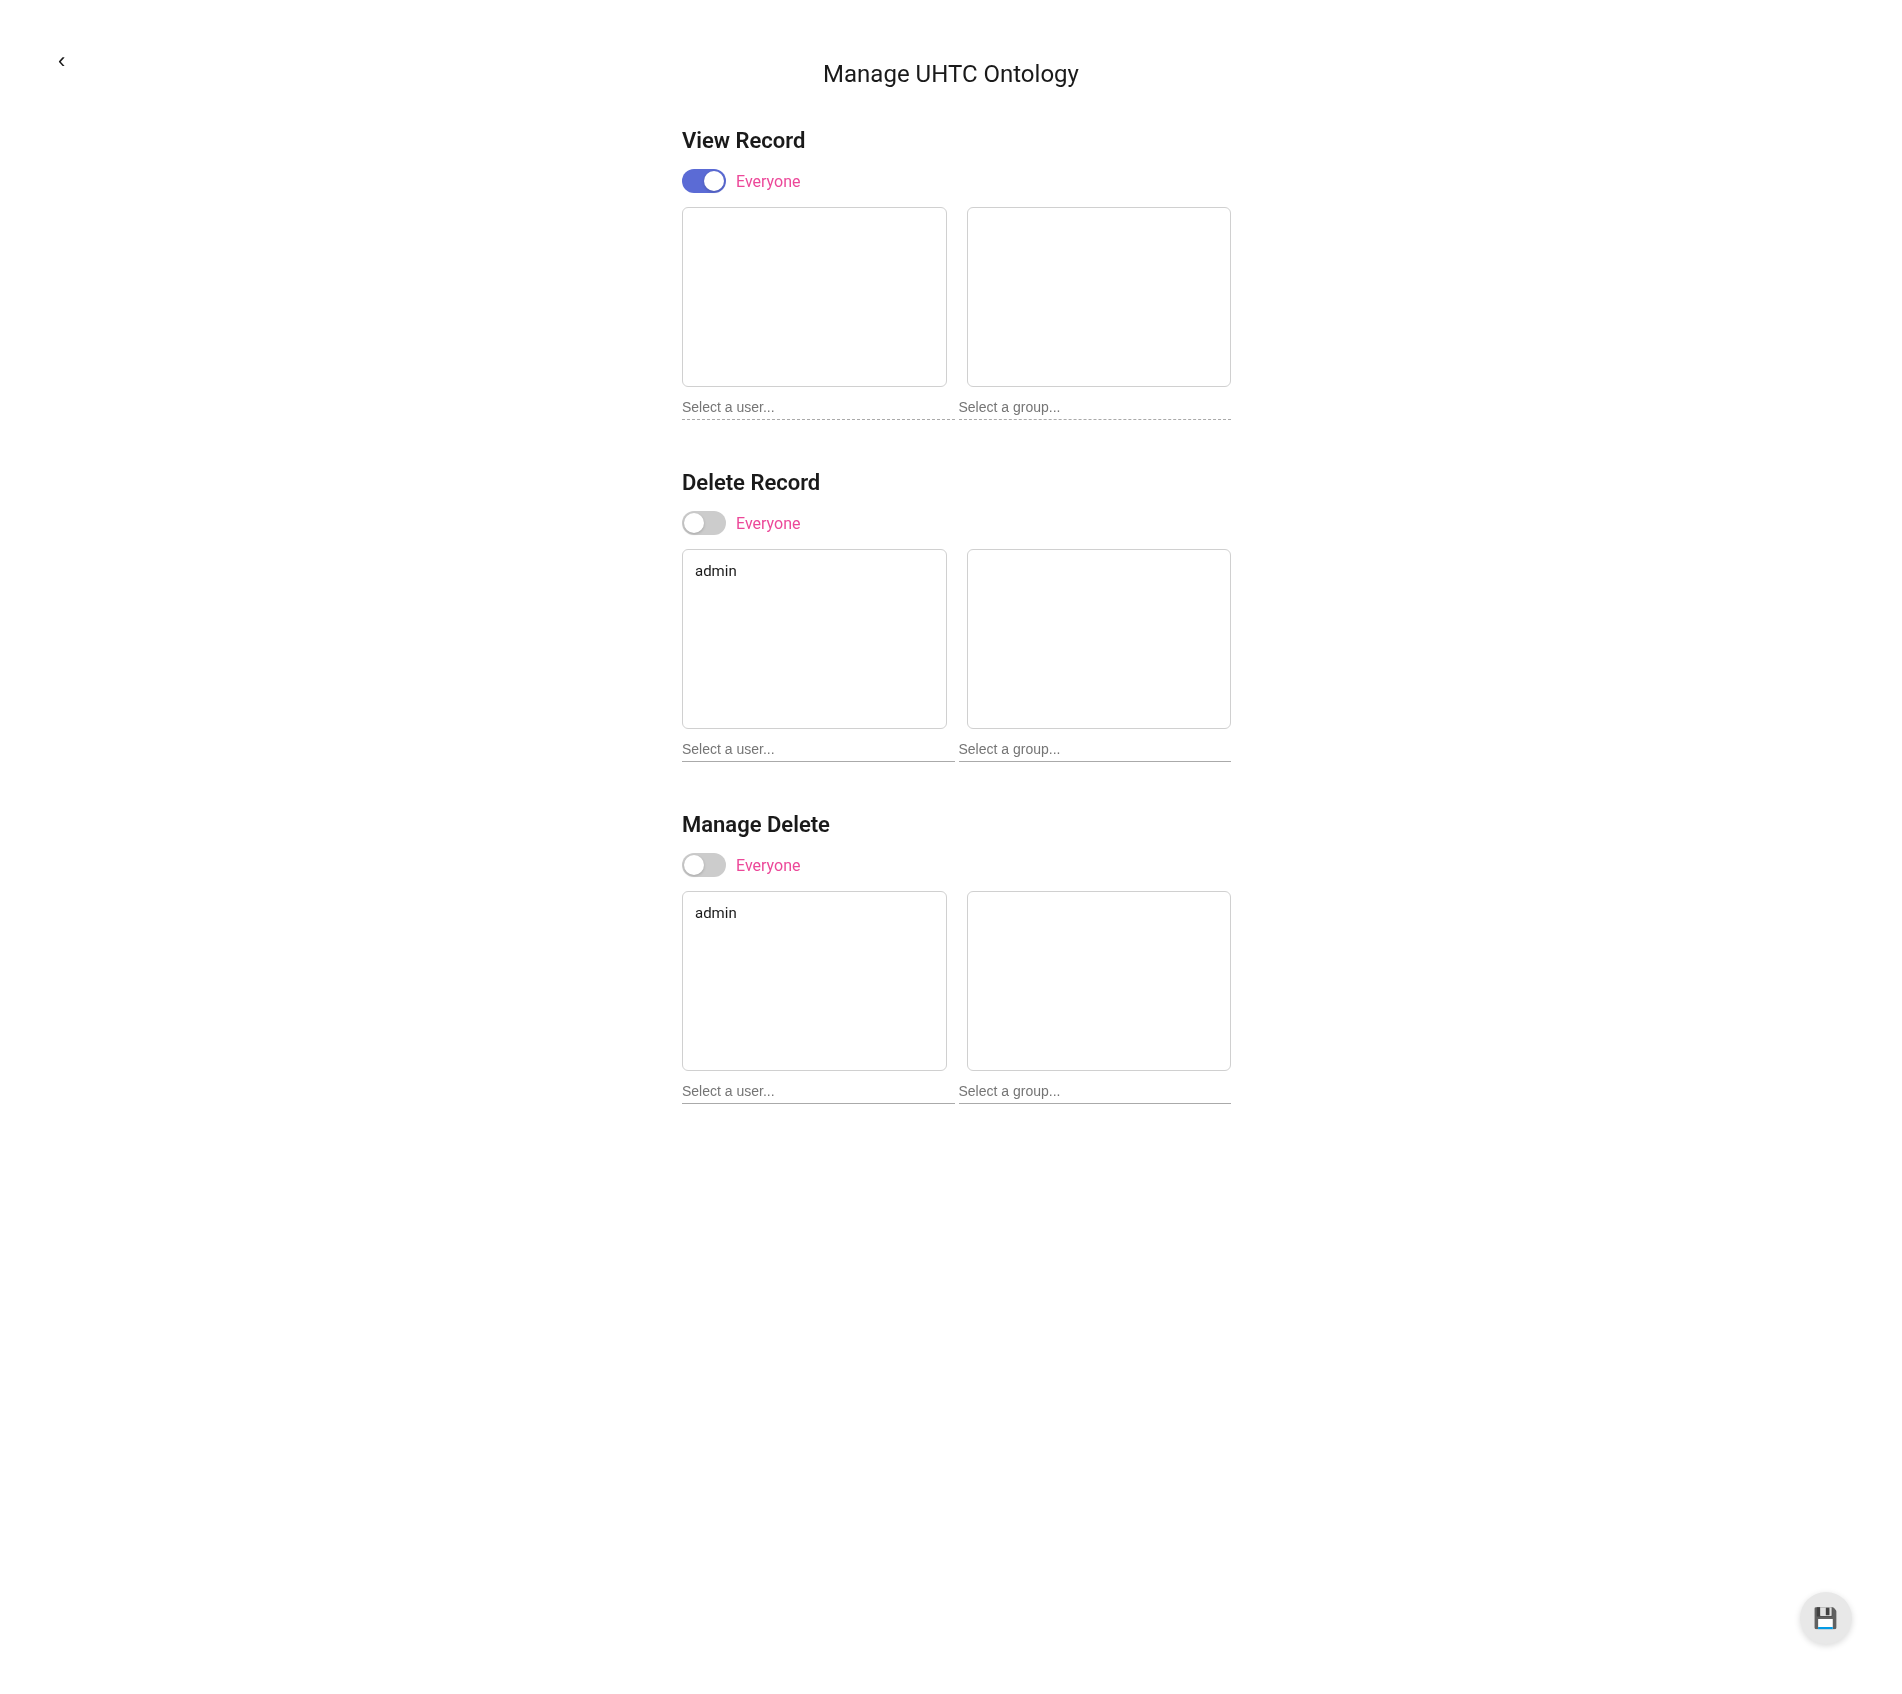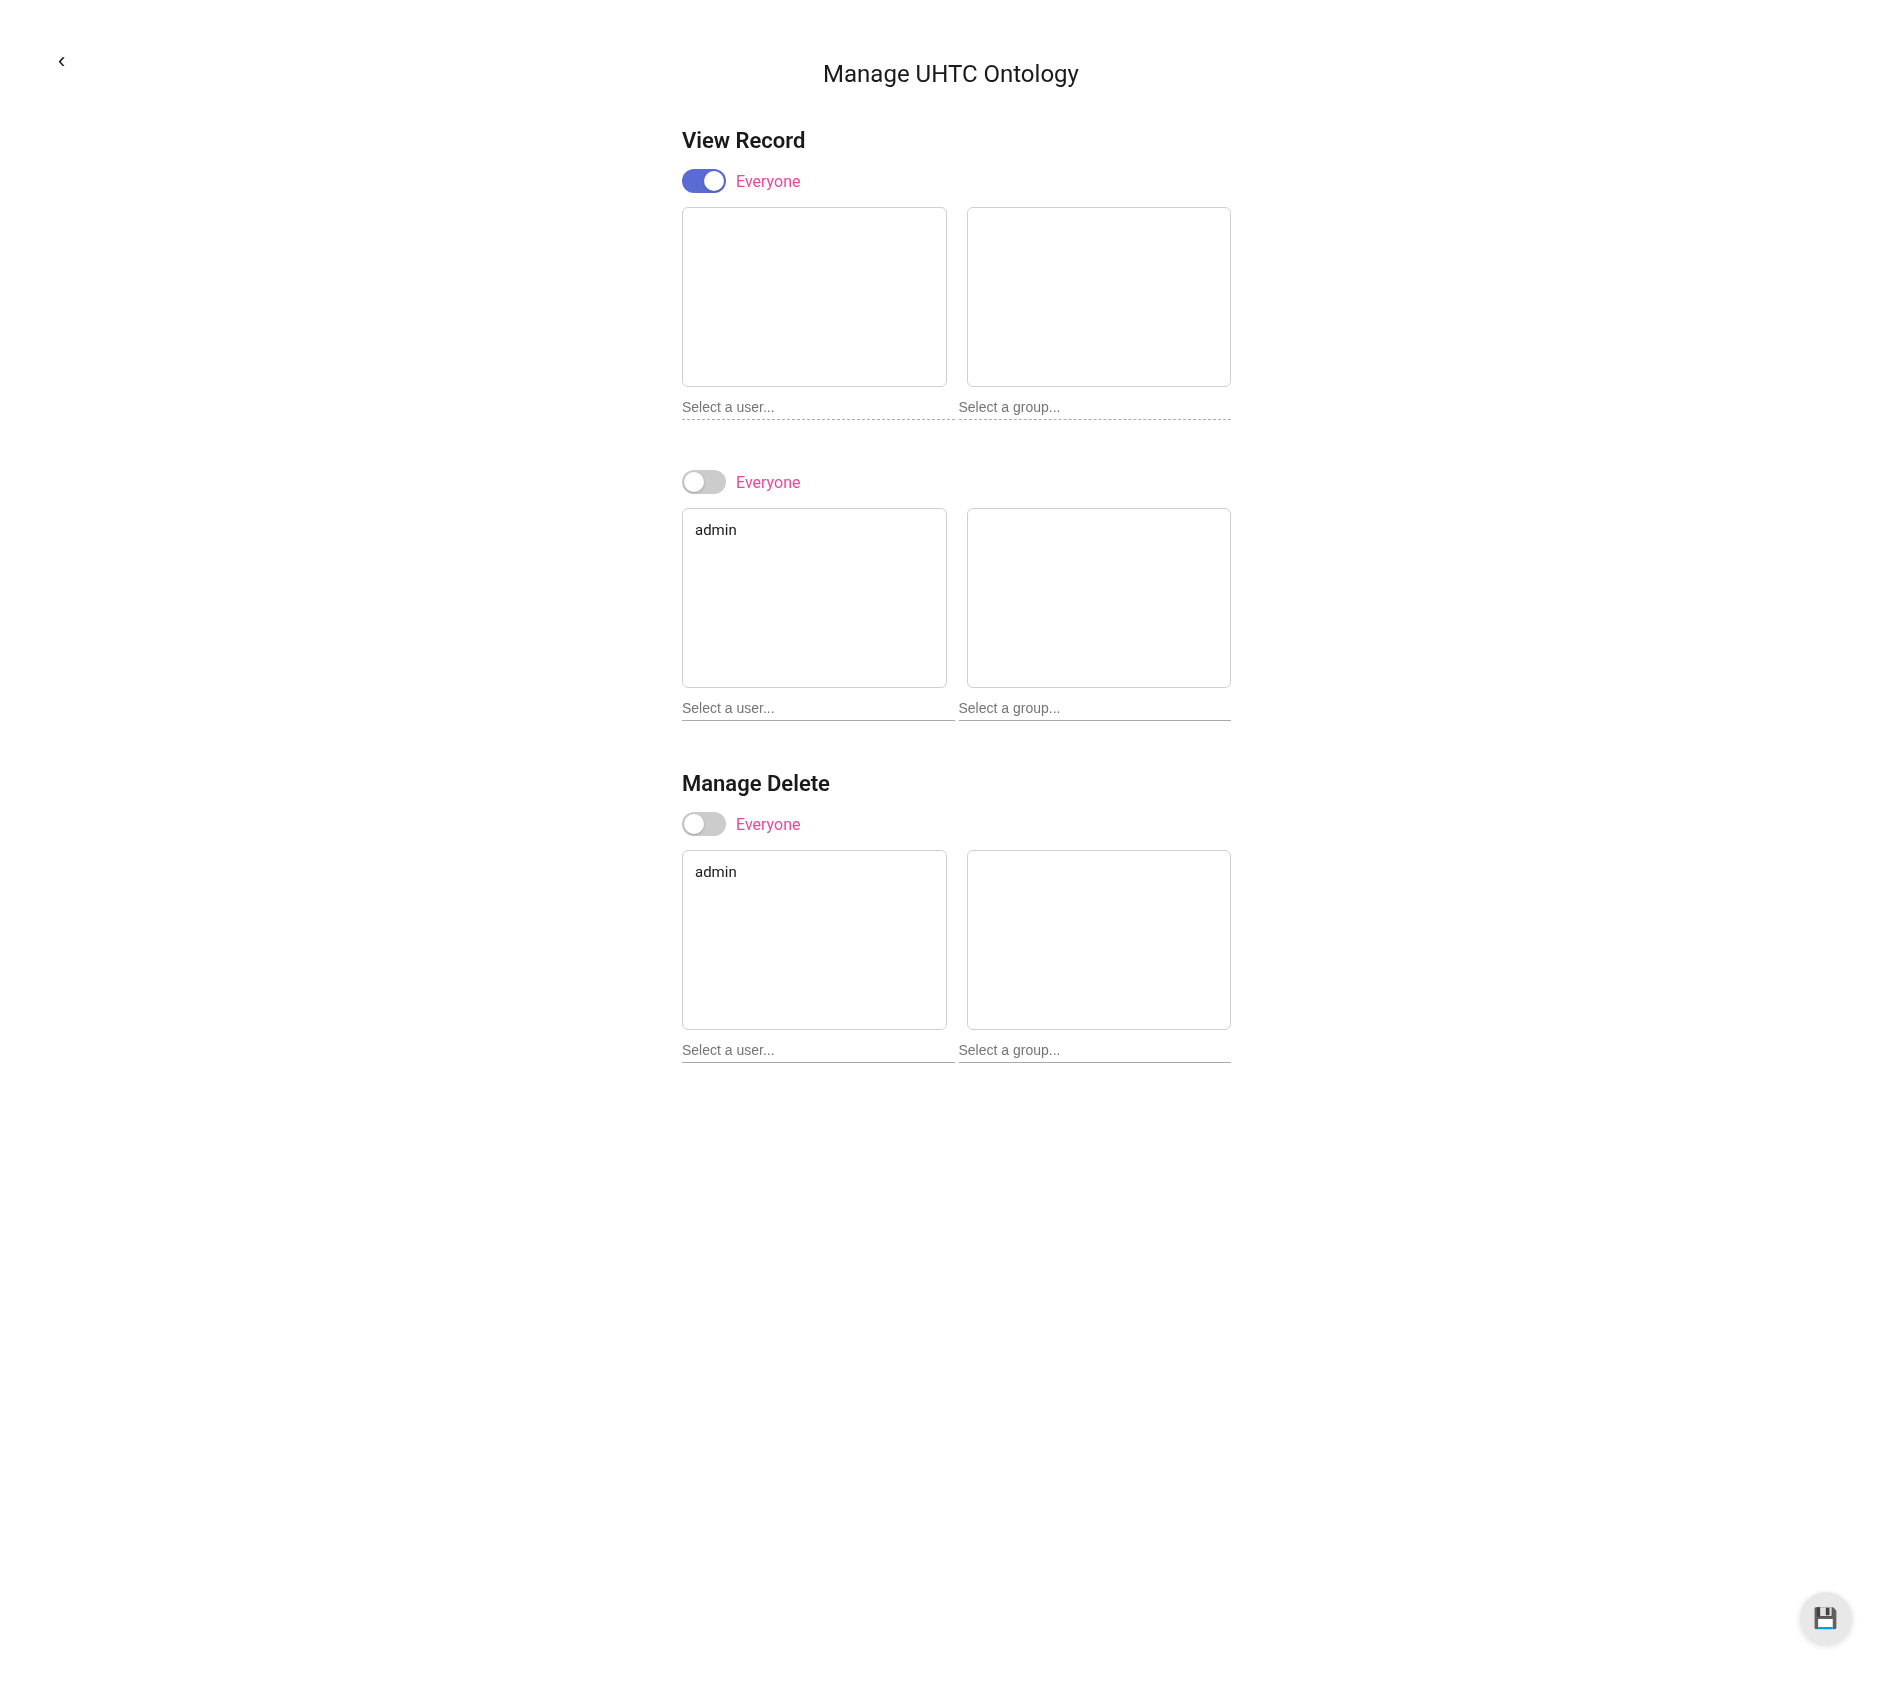--- a/index.html
+++ b/index.html
@@ -189,20 +189,21 @@
       <div class="list-box"></div>
       <div class="list-box"></div>
     </div>
     <div class="inputs-row">
       <input class="select-input" type="text" placeholder="Select a user..." style="">
       <input class="select-input" type="text" placeholder="Select a group..." style="">
     </div>
   </div>
 
   <div class="section">
+    <h2 class="section-title">Delete Record</h2>
     <div class="toggle-row">
       <div class="toggle off"></div>
       <span class="toggle-label">Everyone</span>
     </div>
     <div class="lists-row">
       <div class="list-box">
         <div class="list-item">admin</div>
       </div>
       <div class="list-box"></div>
     </div>

